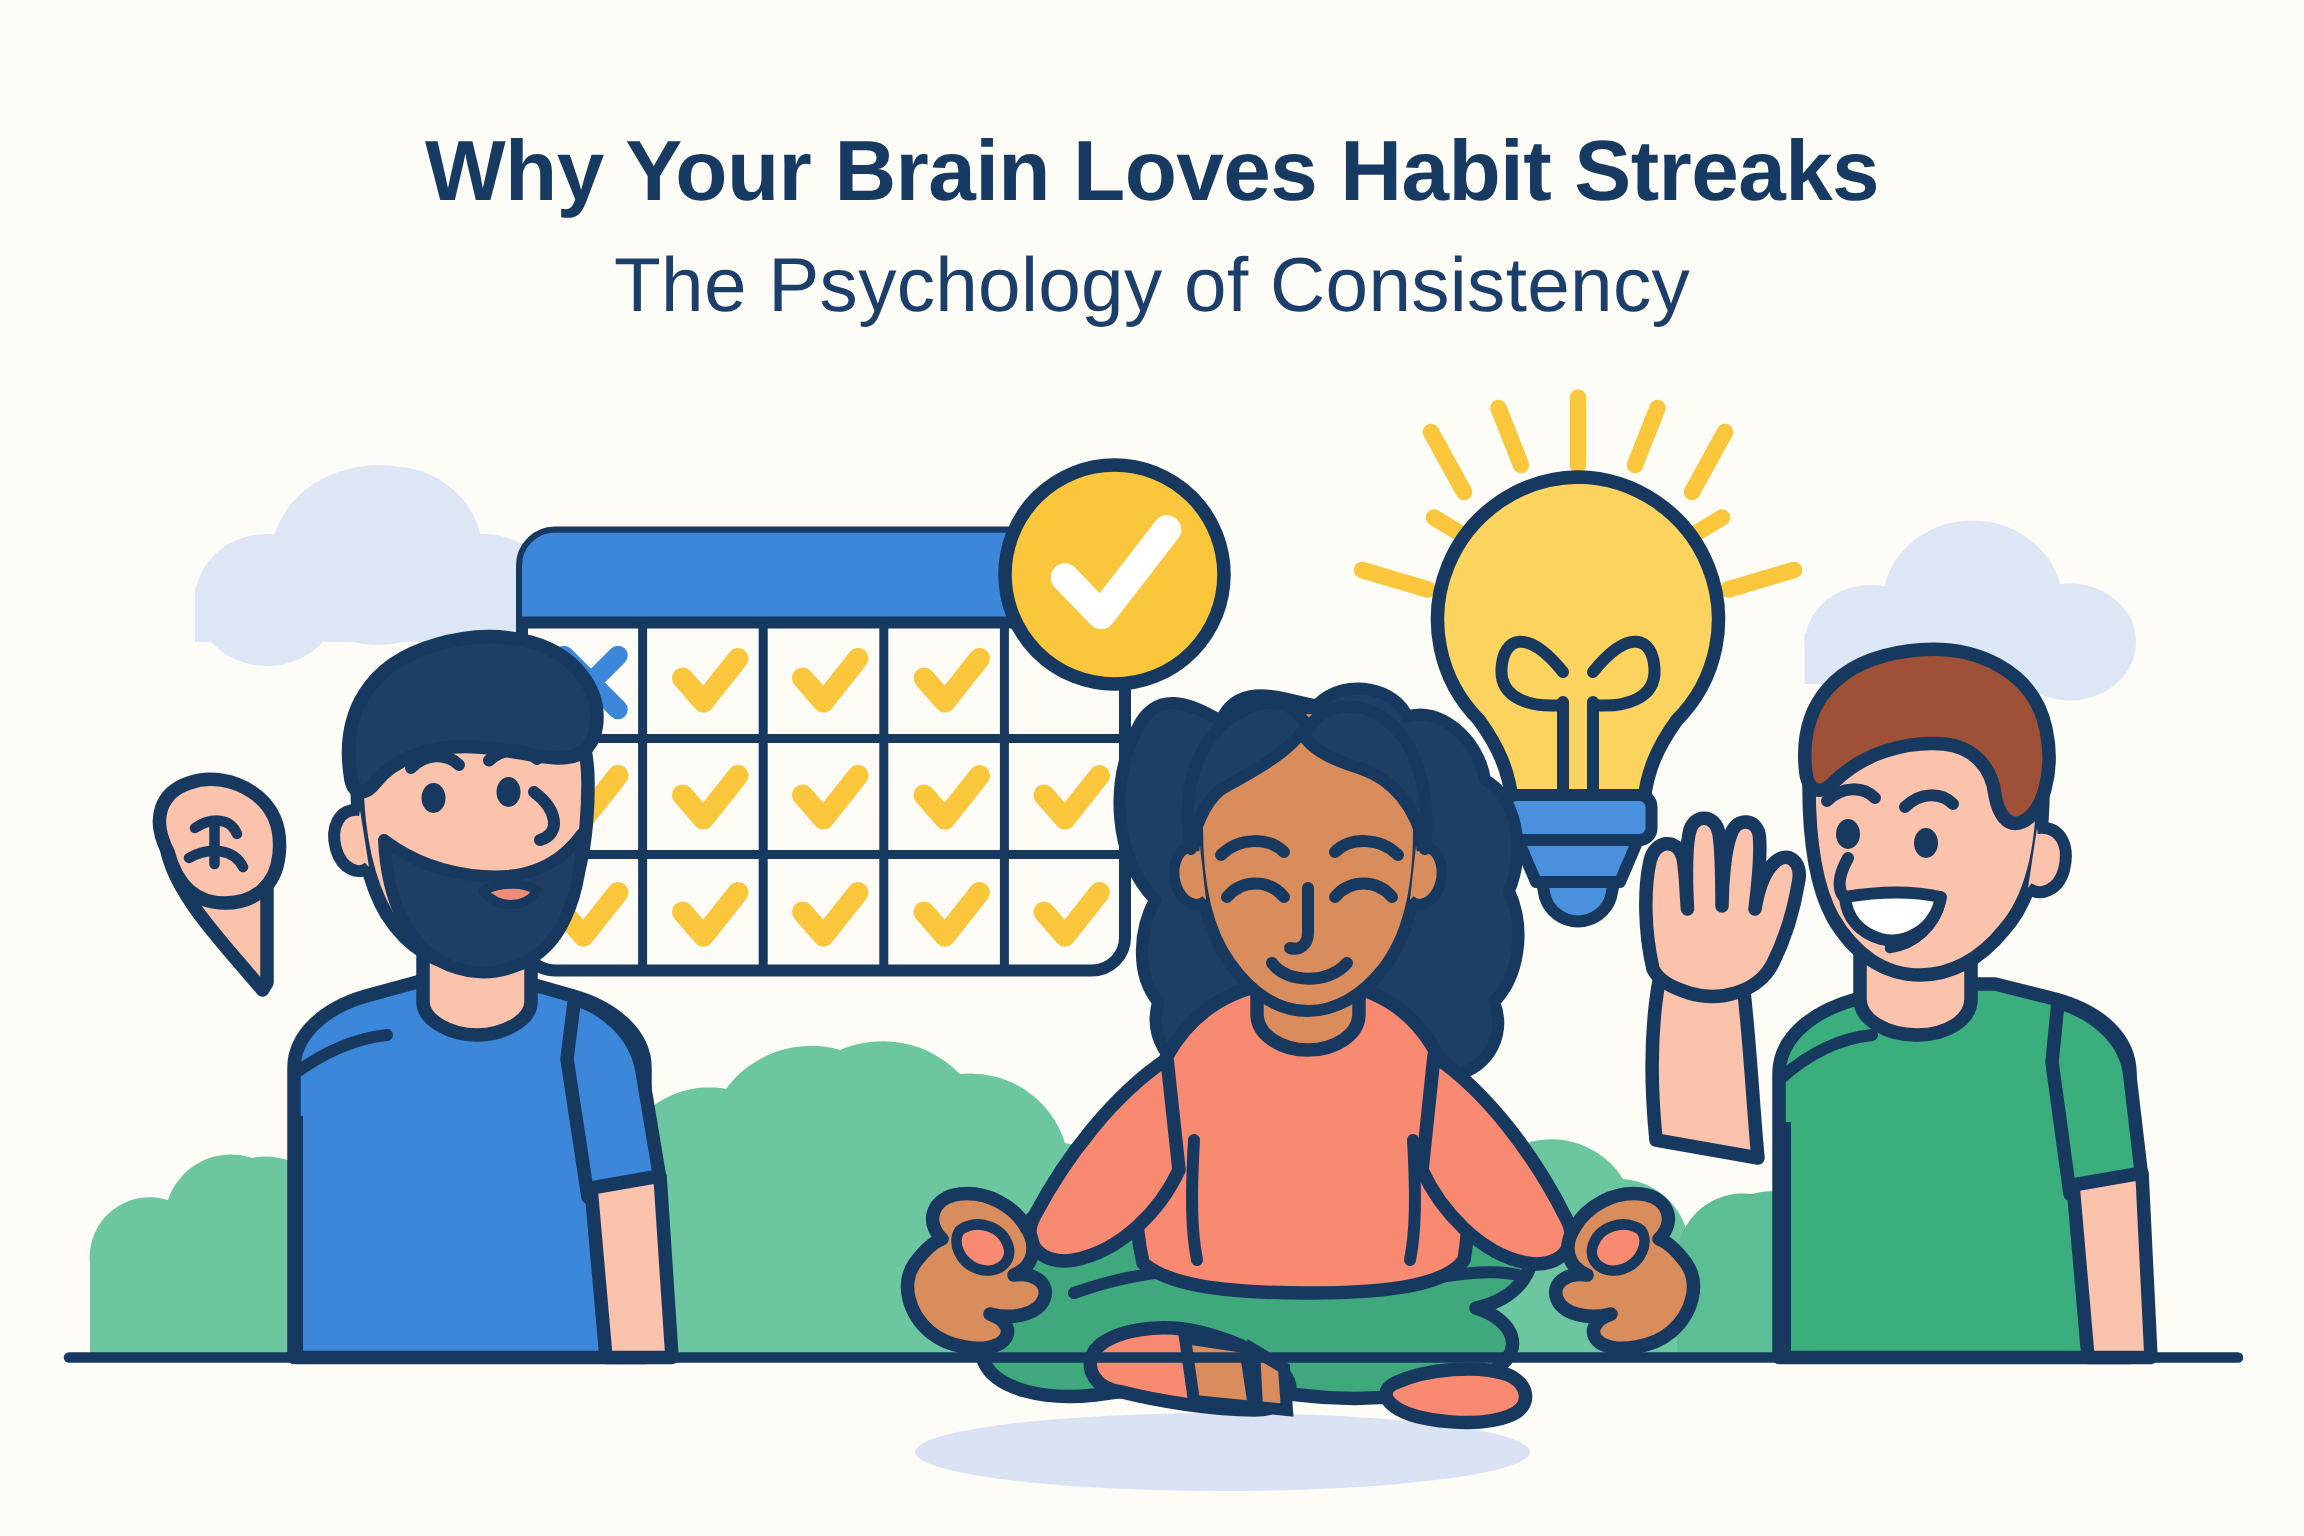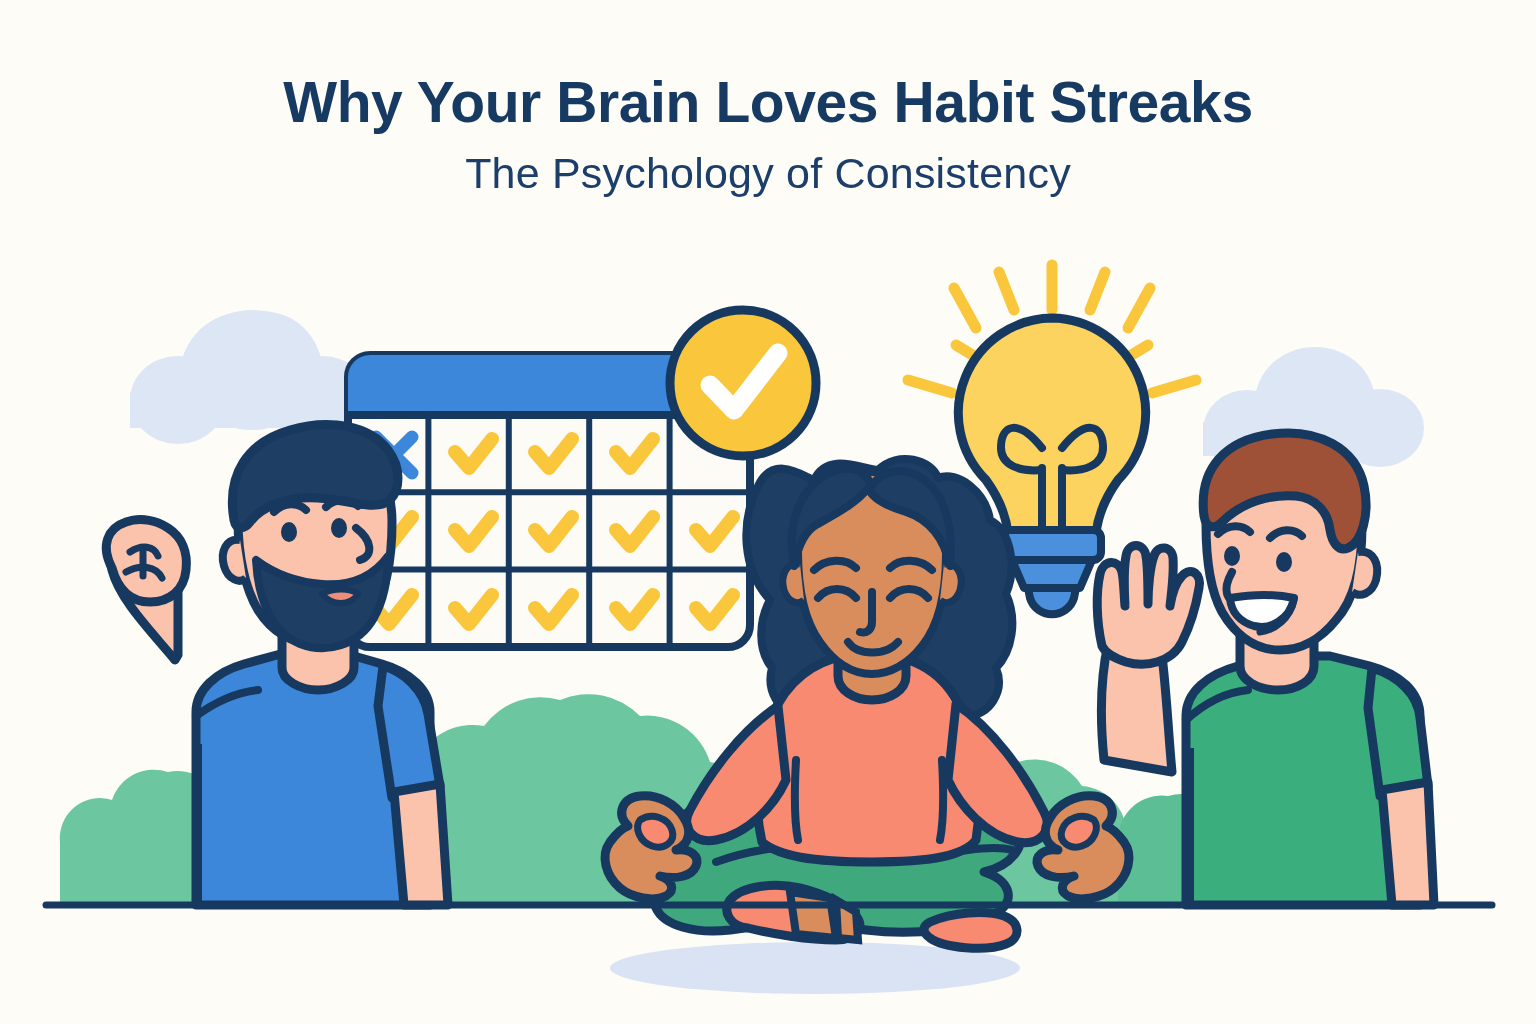--- a/index.html
+++ b/index.html
@@ -23,40 +23,40 @@
   #illustration {
     position: absolute;
     inset: 0;
     width: 1536px;
     height: 1024px;
     display: block;
   }
   .heading-layer {
     position: absolute;
     left: 0;
-    top: 0;
+    top: 12px;
     width: 1536px;
     text-align: center;
     pointer-events: none;
   }
   #page-title {
     margin: 0;
     padding-top: 72px;
     font-family: "Liberation Sans", sans-serif;
     font-size: 57px;
     font-weight: bold;
     letter-spacing: -0.4px;
     color: #173A63;
     line-height: 1.08;
   }
   #page-subtitle {
     margin: 0;
     padding-top: 16px;
     font-family: "Liberation Sans", sans-serif;
-    font-size: 43px;
+    font-size: 51px;
     font-weight: normal;
     letter-spacing: 0.2px;
     color: #1C3E6B;
     line-height: 1.1;
   }
 </style>
 </head>
 <body>
 
 <div id="stage">

